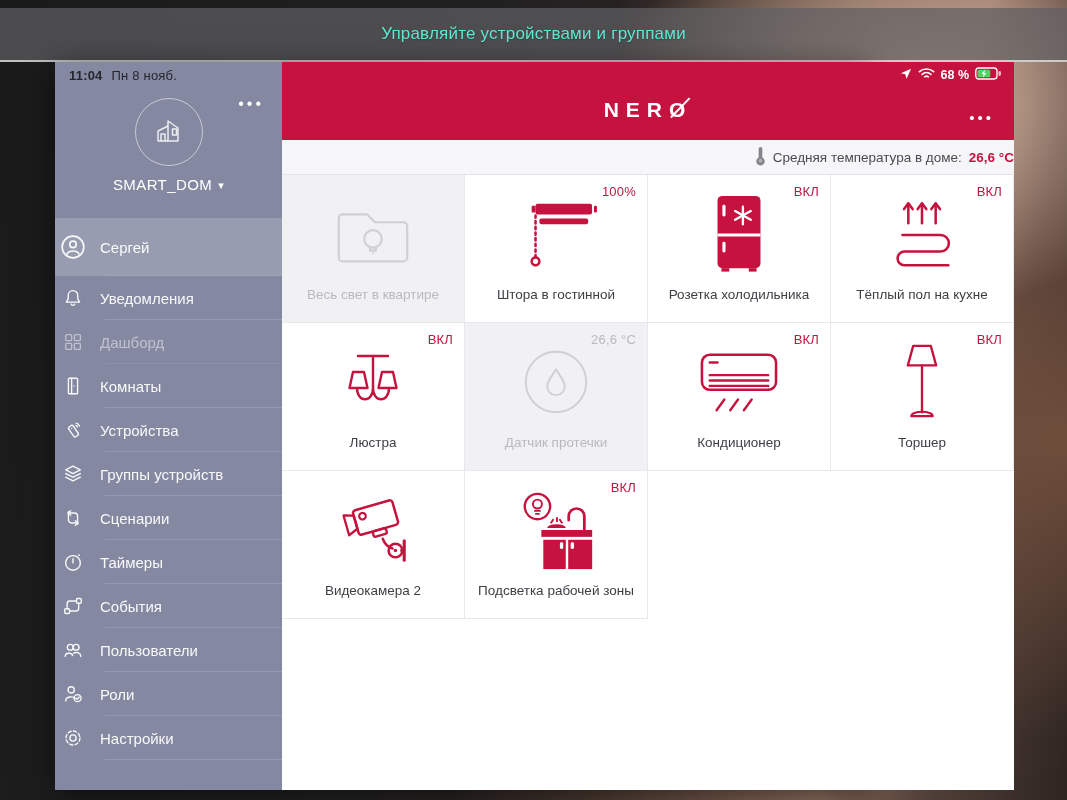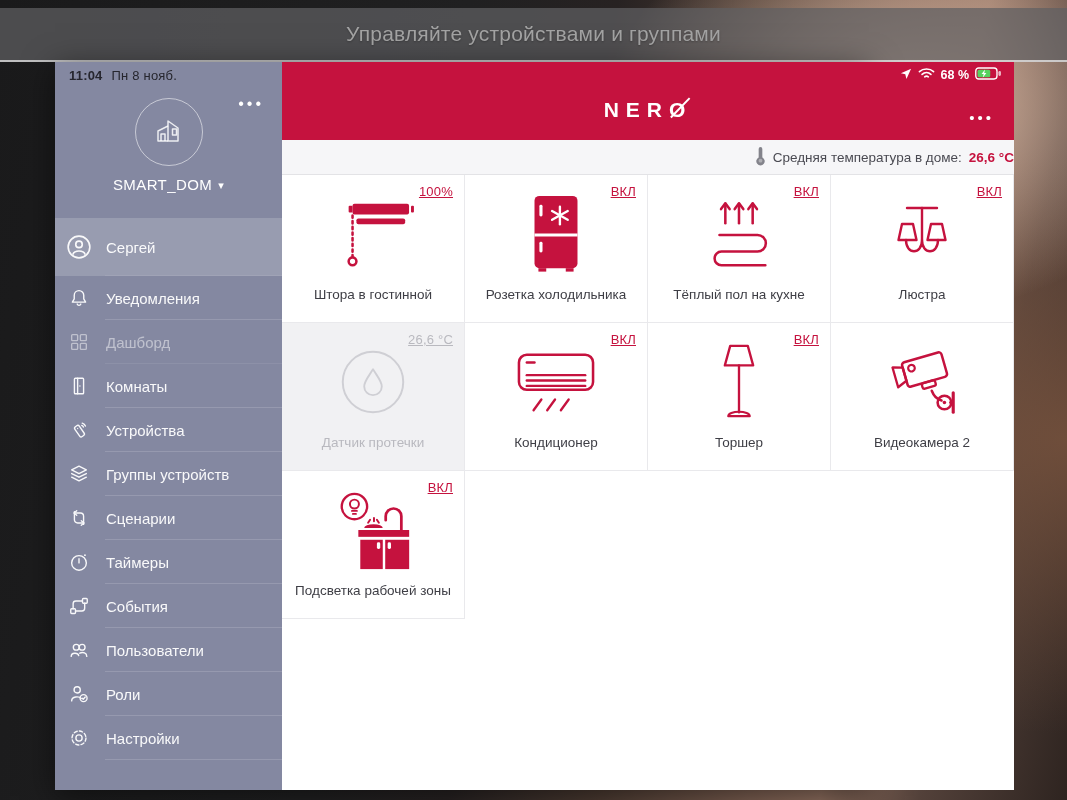--- a/index.html
+++ b/index.html
@@ -20,21 +20,21 @@
       radial-gradient(430px 300px at 84% 14%, rgba(226,193,172,.95), rgba(226,193,172,0) 68%),
       radial-gradient(520px 420px at 100% 55%, rgba(122,84,62,.8), rgba(122,84,62,0) 70%),
       linear-gradient(102deg,#1a1a1b 0%,#202021 38%,#272222 50%,#4c3b32 62%,#7c5f51 74%,#8f6f5f 80%,#53413a 88%,#2e2420 100%);}
   
   .banner{
     position:absolute;left:0;top:8px;width:1067px;height:52px;
     background:rgba(96,96,99,.72);
     border-bottom:2px solid rgba(255,255,255,.65);
     display:flex;align-items:center;justify-content:center;
   }
-  .banner span{color:#a3a3a3;font-size:21px;letter-spacing:.2px;text-shadow:0 1px 2px rgba(0,0,0,.25);}
+  .banner span{color:#5eead4;font-size:17px;letter-spacing:.2px;text-shadow:0 1px 2px rgba(0,0,0,.25);}
   
   .app{
     position:absolute;left:55px;top:62px;width:814px;height:728px;
     display:flex;box-shadow:0 6px 30px rgba(0,0,0,.5);
   }
   
   .sidebar{position:relative;width:227px;height:728px;background:#8488A1;flex:none;}
   .sb-time{
     position:absolute;top:6px;left:14px;color:#26262e;font-size:13px;font-weight:700;
     letter-spacing:.2px;
@@ -49,21 +49,21 @@
     width:66px;height:66px;border-radius:50%;border:1.5px solid rgba(255,255,255,.55);
     display:flex;align-items:center;justify-content:center;cursor:pointer;
   }
   .home-select{
     position:absolute;top:114px;width:100%;text-align:center;color:#fff;
     font-size:15px;letter-spacing:.4px;cursor:pointer;
   }
   .home-select .caret{font-size:11px;margin-left:6px;vertical-align:1px;}
   .menu{position:absolute;top:156px;left:0;width:100%;}
   .mi{
-    position:relative;height:44px;display:flex;align-items:center;padding-left:10px;
+    position:relative;height:44px;display:flex;align-items:center;padding-left:4px;
     cursor:pointer;color:rgba(255,255,255,.95);font-size:15px;
   }
   .mi::after{content:"";position:absolute;left:50px;right:0;bottom:0;height:1px;background:rgba(255,255,255,.15);}
   .mi .ic{width:28px;height:24px;flex:none;display:flex;align-items:center;justify-content:center;}
   .mi .lbl{margin-left:13px;white-space:nowrap;}
   .mi.profile{height:58px;background:#989CB0;}
   .mi.profile::after{background:rgba(255,255,255,.08);}
   .mi.dimmed{opacity:.5;}
   .mi svg{stroke:#fff;fill:none;stroke-width:1.5;stroke-linecap:round;stroke-linejoin:round;opacity:.95;}
   
@@ -95,21 +95,20 @@
   .tempbar .val{color:#C5123E;font-weight:700;}
   
   .grid{display:grid;grid-template-columns:repeat(4,183px);grid-auto-rows:148px;background:#fff;}
   .tile{
     position:relative;box-sizing:border-box;background:#fff;cursor:pointer;
     border-right:1px solid #E9E9EC;border-bottom:1px solid #E9E9EC;
   }
   .tile .st{
     position:absolute;top:9px;right:11px;font-size:13px;font-weight:500;color:#C5123E;
     letter-spacing:.2px;
-    text-decoration:underline;
   }
   .tile .ticon{position:absolute;left:0;right:0;top:20px;height:78px;display:flex;align-items:center;justify-content:center;}
   .tile .tlbl{
     position:absolute;left:6px;right:6px;top:112px;text-align:center;
     font-size:13.5px;color:#3E3E45;white-space:nowrap;overflow:hidden;
   }
   .tile.off{background:#F1F1F3;}
   .tile.off .st,.tile.off .tlbl{color:#B9B9BF;}
   .empty{background:#fff;}
   .rsvg{stroke:#C5123E;fill:none;stroke-width:2.4;stroke-linecap:round;stroke-linejoin:round;}
@@ -330,20 +329,32 @@
             <path d="M4,2.8 a2,2 0 0 1 4,0 V12 a4.6,4.6 0 1 1 -4,0 z" fill="#83838B"></path>
             <circle cx="6" cy="15.6" r="2.1" fill="#fff" opacity=".35"></circle>
           </svg>
       </span>
       <span>Средняя температура в доме:</span>
       <span class="val">26,6 °C</span>
     </div>
 
     <div class="grid">
 
+      <div class="tile off">
+        <span class="st"></span>
+        <div class="ticon">
+          <svg class="gsvg" width="88" height="72" viewBox="0 0 90 72">
+            <path d="M10,20 v40 a4,4 0 0 0 4,4 h62 a4,4 0 0 0 4,-4 V28 a4,4 0 0 0 -4,-4 H47 l-8,-8 H14 a4,4 0 0 0 -4,4 z"></path>
+            <circle cx="45" cy="41" r="9"></circle>
+              <path d="M42,50 v3 h6 v-3"></path>
+              <circle cx="45" cy="55.5" r="1" fill="#CFCFD4" stroke="none"></circle>
+          </svg>
+        </div>
+        <div class="tlbl">Весь свет в квартире</div>
+      </div>
 
       <div class="tile">
         <span class="st">100%</span>
         <div class="ticon">
           <svg width="88" height="76" viewBox="0 0 90 78">
             <rect x="24" y="8" width="58" height="11" rx="2" fill="#C5123E"></rect>
             <rect x="20" y="10" width="4" height="7" rx="1" fill="#C5123E"></rect>
             <rect x="84" y="10" width="3" height="7" rx="1" fill="#C5123E"></rect>
             <rect x="28" y="23" width="50" height="6" rx="2" fill="#C5123E"></rect>
             <line x1="24" y1="20" x2="24" y2="62" stroke="#C5123E" stroke-width="2.6" stroke-dasharray="2.4,3.4" stroke-linecap="round"></line>

